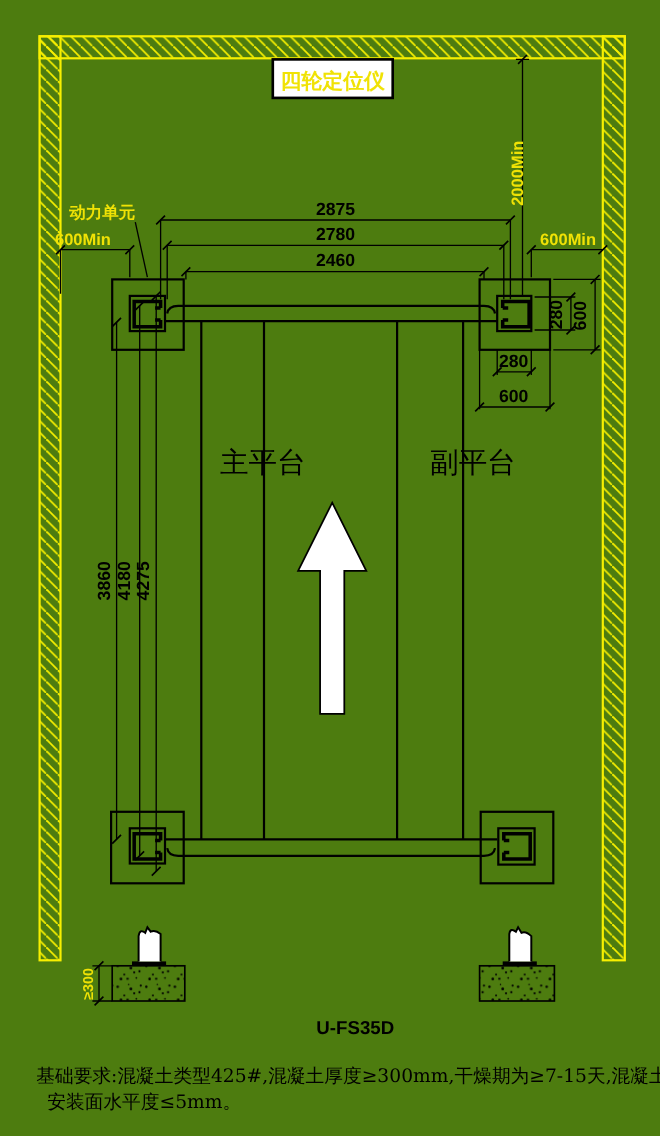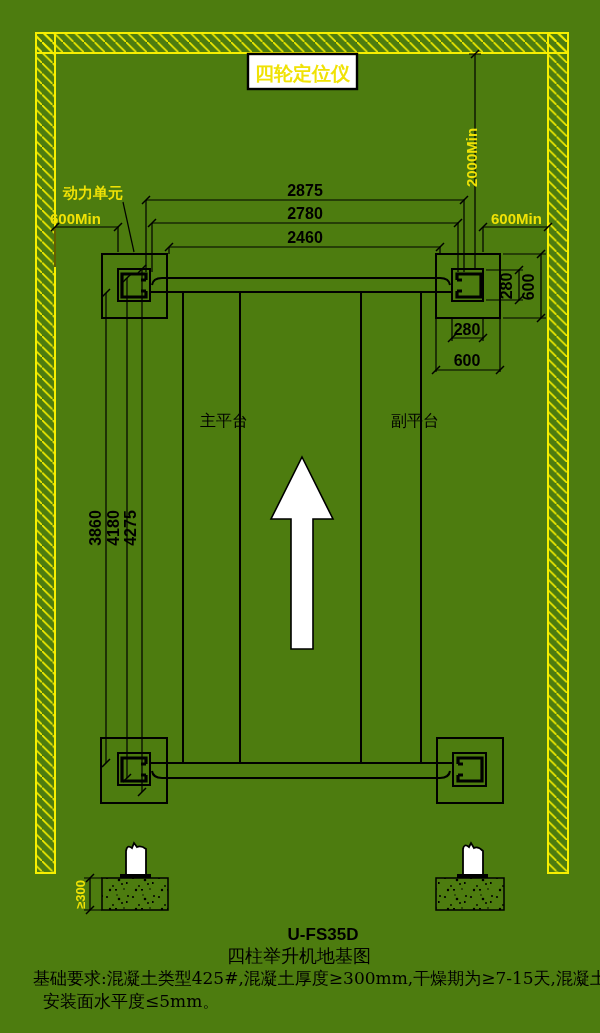--- a/index.html
+++ b/index.html
@@ -4,21 +4,21 @@
 <style>
   html,body{margin:0;padding:0;background:#ffffff;}
   #stage{position:relative;width:600px;height:1033px;background:#4d7c0f;overflow:hidden;
          font-family:"Liberation Sans",sans-serif;}
   #drawing{position:absolute;left:0;top:0;}
   .lbl{position:absolute;white-space:nowrap;color:#000;}
   .yellow{color:#f0e205;font-weight:bold;}
   .dim{font-size:16px;font-weight:700;letter-spacing:0px;}
   .dimc{text-align:center;}
   .rot{transform:rotate(-90deg);transform-origin:center center;text-align:center;}
-  .vtext{width:26px;word-break:break-all;line-height:31px;font-size:16px;text-align:center;}
+  .vtext{width:26px;word-break:break-all;line-height:31px;font-size:26px;text-align:center;}
   .note{font-family:"DejaVu Serif","Liberation Serif",serif;font-size:17px;}
 </style>
 </head>
 <body>
 
 <div id="stage">
 
   <svg id="drawing" width="600" height="1033" viewBox="0 0 600 1033">
     <defs>
       <pattern id="hatch" width="10.5" height="10.5" patternUnits="userSpaceOnUse">
@@ -150,18 +150,17 @@
 
   <div class="lbl dim dimc" style="left:447px;top:321px;width:40px;">280</div>
   <div class="lbl dim dimc" style="left:447px;top:352px;width:40px;">600</div>
 
   <div class="lbl vtext" style="left:200px;top:405px;">主平台</div>
   <div class="lbl vtext" style="left:391px;top:405px;">副平台</div>
 
   <div class="lbl yellow rot" style="left:58px;top:887px;width:44px;font-size:13px;">≥300</div>
 
   <div class="lbl" style="left:0px;top:925px;width:590px;text-align:center;font-size:17px;font-weight:bold;padding-left:28px;">U-FS35D</div>
-  <div class="lbl" style="left:0px;top:944px;width:598px;text-align:center;font-size:18px;">四柱举升机地基图</div>
 
   <div class="lbl note" style="left:33px;top:967px;">基础要求:混凝土类型425#,混凝土厚度≥300mm,干燥期为≥7-15天,混凝土</div>
   <div class="lbl note" style="left:43px;top:990px;">安装面水平度≤5mm。</div>
 
 </div>
 
 </body></html>

